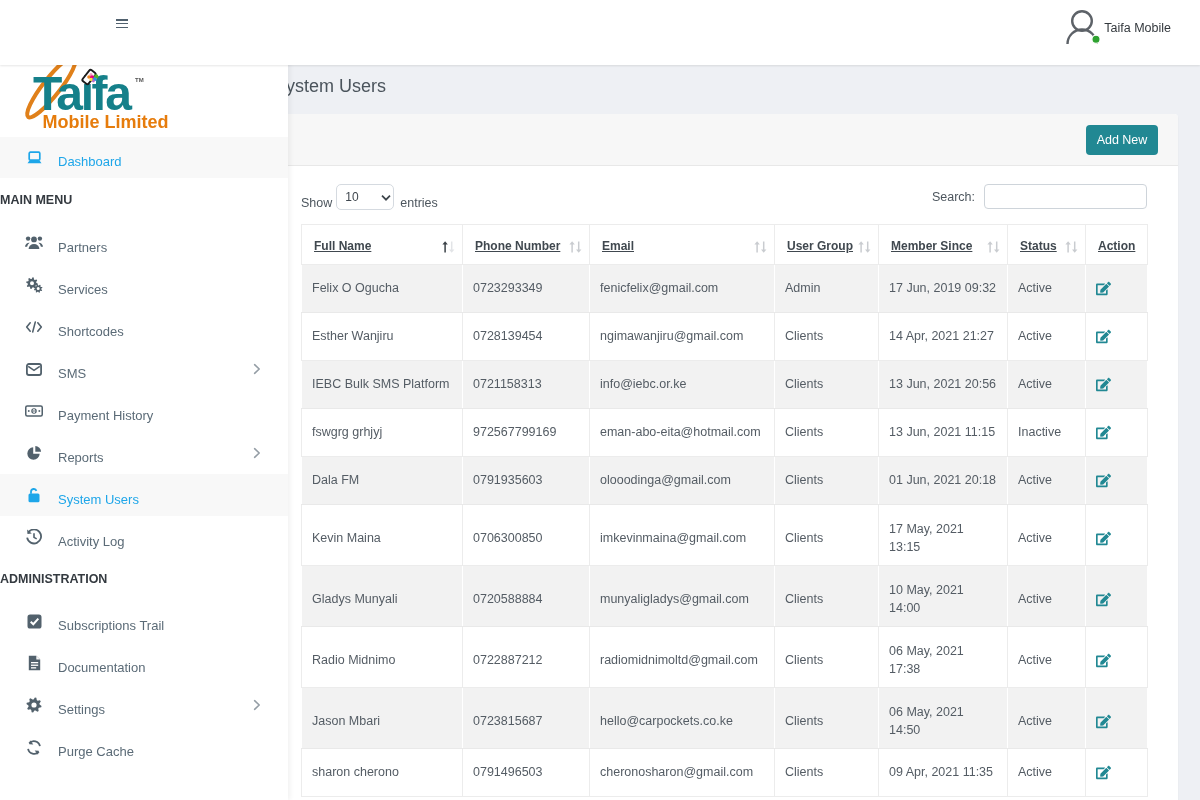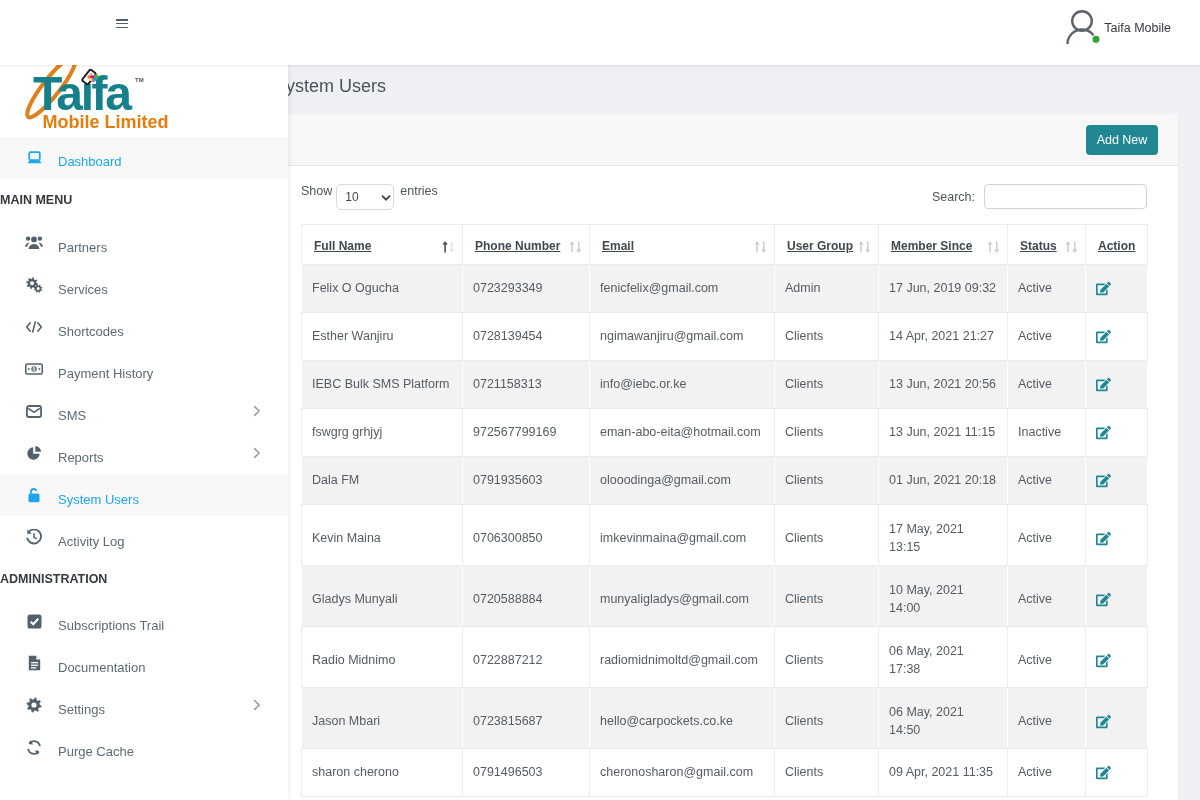--- a/index.html
+++ b/index.html
@@ -24,21 +24,21 @@
 .active a { background:#f8f8f8; }
 .active .mlabel { color:#1ea6e9; }
 .blue { color:#1ea6e9 !important; }
 .content { margin-left:250px; padding-top:48px; }
 .ptitle { font-size:18px; color:#4b545c; margin:28px 0 0 24px; }
 .card { background:#fff; border-radius:4px; margin:17px 22px 0 22px; box-shadow:0 1px 2px rgba(0,0,0,.06); }
 .card-header { background:#f7f7f7; border-bottom:1px solid #e8e8e8; border-radius:4px 4px 0 0; padding:11px 20px; height:52px; text-align:right; }
 .btn-add { display:inline-block; background:#218893; color:#fff; font-size:12.5px; font-family:"Liberation Sans", sans-serif; border:none; border-radius:4px; width:72px; height:30px; }
 .card-body { padding:18px 31px 40px 29px; }
 .toolbar { display:flex; justify-content:space-between; align-items:center; margin-bottom:15px; height:25px; }
-.tleft { display:flex; align-items:flex-start; font-size:12.5px; color:#4d565e; }
+.tleft { display:flex; align-items:flex-end; font-size:12.5px; color:#4d565e; }
 .selwrap { position:relative; margin:0 6px 0 4px; display:inline-block; }
 .selwrap select { -webkit-appearance:none; appearance:none; width:58px; height:26px; border:1px solid #d5dae0; border-radius:5px; background:#fff; color:#3f474e; font-size:12px; font-family:"Liberation Sans", sans-serif; padding-left:8px; }
 .selchev { position:absolute; right:3px; top:11px; pointer-events:none; }
 .tright { display:flex; align-items:center; font-size:12.5px; color:#4d565e; }
 .tright input { width:163px; height:25px; margin-left:9px; border:1px solid #ced4da; border-radius:4px; outline:none; }
 table.dt { border-collapse:collapse; table-layout:fixed; width:846px; font-size:12.5px; }
 table.dt th, table.dt td { border:1px solid #ececec; padding:0 12px 1px 10px; text-align:left; vertical-align:middle; font-weight:normal; color:#545c64; line-height:18.5px; overflow:hidden; white-space:nowrap; }
 table.dt th { color:#40484f; font-weight:bold; font-size:12px; height:40px; position:relative; padding-right:22px; padding-left:12px; padding-top:4px; padding-bottom:1px;text-decoration:underline; }
 table.dt tr.odd td { background:#f2f2f2; border-color:#fff; border-top-color:#e9e9e9; border-bottom-color:#e9e9e9; }
 tr.r1 { height:48px; } tr.r2 { height:61px; }
@@ -133,43 +133,43 @@
               <path d="M12.8 1.8 L16.3 6 L12.8 10.2" fill="none" stroke="#52616c" stroke-width="1.6" stroke-linecap="round" stroke-linejoin="round"></path>
               <line x1="10.3" y1="1" x2="7.7" y2="11" stroke="#52616c" stroke-width="1.5" stroke-linecap="round"></line>
             </svg>
           </span>
           <span class="mlabel">Shortcodes</span>
         </a>
       </li>
 <li>
         <a>
           <span class="mi">
+            <svg width="16" height="13" viewBox="0 0 16 13">
+              <rect x="0.9" y="1" width="14.2" height="11" rx="2" fill="none" stroke="#52616c" stroke-width="1.8"></rect>
+              <path d="M2.2 3.4 L8 7.4 L13.8 3.4" fill="none" stroke="#52616c" stroke-width="1.6"></path>
+            </svg>
+          </span>
+          <span class="mlabel">SMS</span>
+          <span class="chev"><svg width="8" height="12" viewBox="0 0 8 12">
+              <path d="M1.6 1.7 L6.2 6 L1.6 10.3" fill="none" stroke="#949da5" stroke-width="1.6" stroke-linecap="round" stroke-linejoin="round"></path>
+            </svg></span>
+        </a>
+      </li>
+<li>
+        <a>
+          <span class="mi">
             <svg width="19" height="12" viewBox="0 0 19 12">
               <rect x="0.8" y="0.8" width="17.4" height="10.4" rx="1.6" fill="none" stroke="#52616c" stroke-width="1.6"></rect>
               <circle cx="9.5" cy="6" r="2.9" fill="#52616c"></circle>
               <text x="9.5" y="8.1" font-size="5.6" font-family="Liberation Sans" font-weight="bold" fill="#fff" text-anchor="middle">0</text>
               <rect x="3.1" y="5.1" width="1.7" height="1.8" fill="#52616c"></rect>
               <rect x="14.3" y="5.1" width="1.7" height="1.8" fill="#52616c"></rect>
             </svg>
           </span>
           <span class="mlabel">Payment History</span>
-        </a>
-      </li>
-<li>
-        <a>
-          <span class="mi">
-            <svg width="16" height="13" viewBox="0 0 16 13">
-              <rect x="0.9" y="1" width="14.2" height="11" rx="2" fill="none" stroke="#52616c" stroke-width="1.8"></rect>
-              <path d="M2.2 3.4 L8 7.4 L13.8 3.4" fill="none" stroke="#52616c" stroke-width="1.6"></path>
-            </svg>
-          </span>
-          <span class="mlabel">SMS</span>
-          <span class="chev"><svg width="8" height="12" viewBox="0 0 8 12">
-              <path d="M1.6 1.7 L6.2 6 L1.6 10.3" fill="none" stroke="#949da5" stroke-width="1.6" stroke-linecap="round" stroke-linejoin="round"></path>
-            </svg></span>
         </a>
       </li>
 <li>
         <a>
           <span class="mi">
             <svg width="16" height="16" viewBox="0 0 16 16">
               <path d="M7.2 2.3 A6.2 6.2 0 1 0 13.7 8.8 L7.2 8.8 Z" fill="#52616c"></path>
               <path d="M9.3 0.9 A6.2 6.2 0 0 1 15.1 6.7 L9.3 6.7 Z" fill="#52616c"></path>
             </svg>
           </span>

